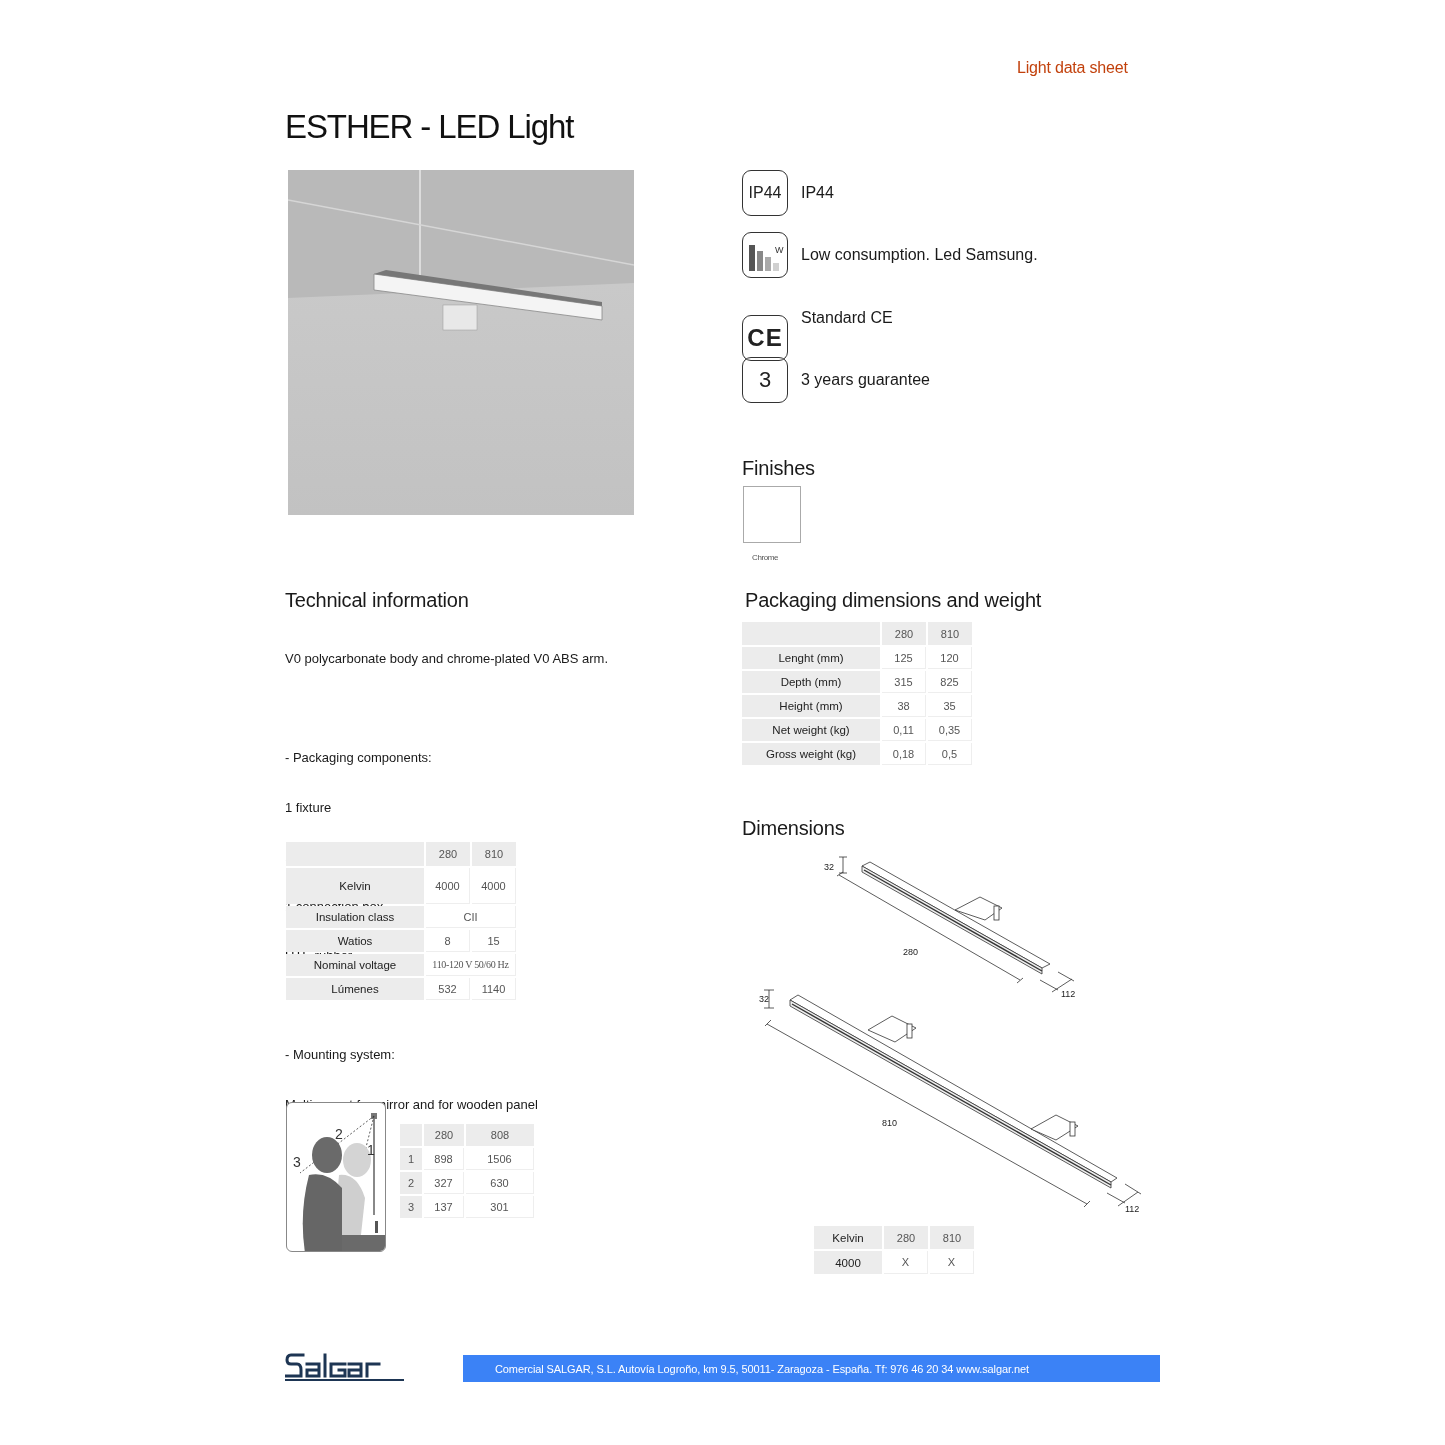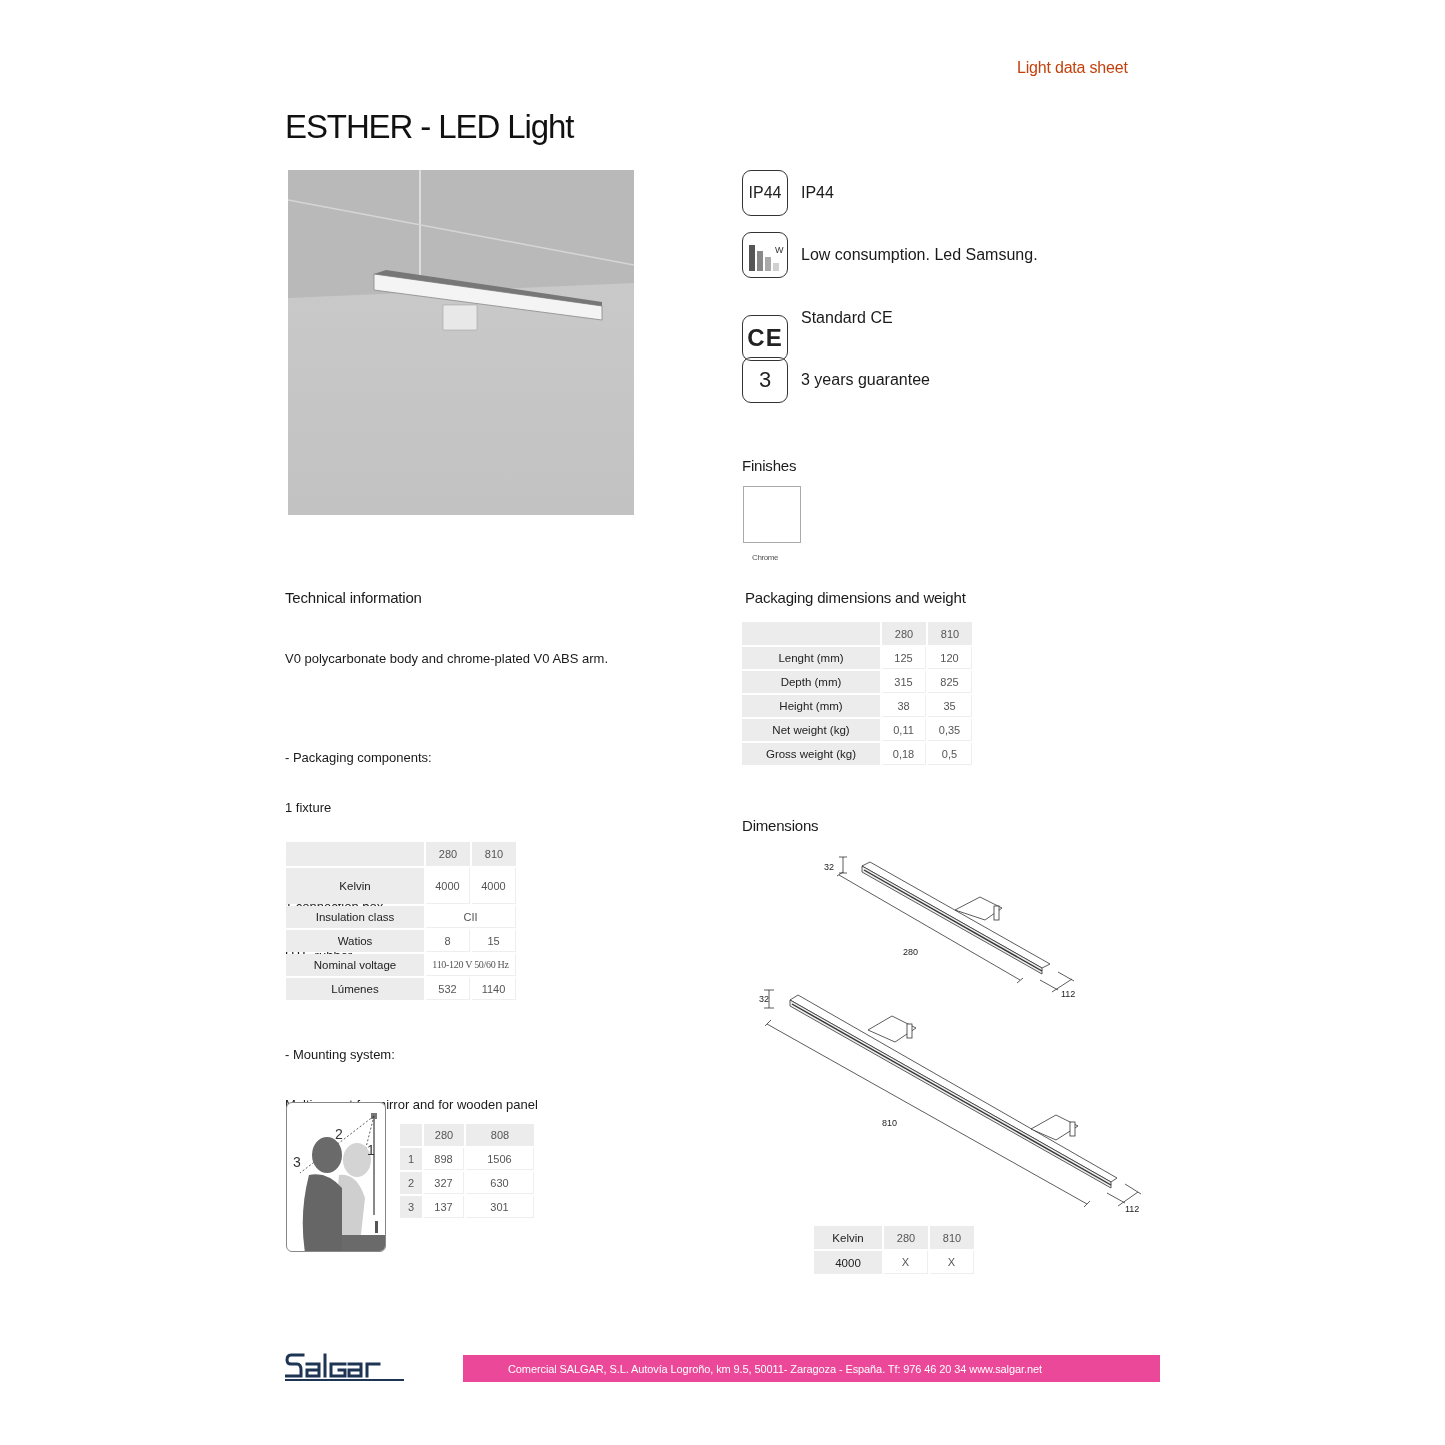--- a/index.html
+++ b/index.html
@@ -10,35 +10,35 @@
   .sheet-label { left: 1017px; top: 59px; font-size: 16px; color: #c2410c; letter-spacing: -0.2px; }
   .doc-title { left: 285px; top: 108px; font-size: 33px; color: #111; letter-spacing: -1.1px; }
 
   .hero { left: 288px; top: 170px; width: 346px; height: 345px; overflow: hidden;
           background: linear-gradient(180deg, #b8b8b8 0%, #c2c2c2 35%, #c6c6c6 36%, #cbcbcb 70%, #c4c4c4 100%); }
 
   .feature { left: 742px; width: 420px; height: 46px; display: flex; align-items: center; }
   .feature .ficon { width: 46px; height: 46px; border: 1.5px solid #333; border-radius: 9px; display: flex; align-items: center; justify-content: center; font-size: 16px; color: #222; flex: none; }
   .feature .flabel { margin-left: 13px; font-size: 16px; color: #1a1a1a; }
 
-  .section-h { font-size: 15px; color: #1a1a1a; letter-spacing: -0.2px; }
+  .section-h { font-size: 20px; color: #1a1a1a; letter-spacing: -0.2px; }
 
   .swatch { left: 743px; top: 486px; width: 58px; height: 57px; border: 1px solid #aaa; background: #fff; }
   .swatch-label { left: 752px; top: 553px; font-size: 8px; color: #555; letter-spacing: -0.4px; }
 
   .tech-text { left: 285px; top: 618px; font-size: 13px; line-height: 16.5px; color: #1a1a1a; white-space: pre; }
 
   table.spec { border-collapse: separate; border-spacing: 2px; font-size: 11px; color: #555; }
   table.spec td { text-align: center; vertical-align: middle; }
   table.spec td.lab { background: #ececec; color: #222; font-size: 11.5px; }
   table.spec td.hd { background: #ececec; }
   table.spec td.val { background: #fff; border-right: 1px solid #eee; border-bottom: 1px solid #eee; }
   table.spec td.blank { background: #ececec; }
 
-  .footer-bar { left: 463px; top: 1355px; width: 697px; height: 27px; background: #ec4899; color: #fff; font-size: 11px; display: flex; align-items: center; padding-left: 45px; letter-spacing: -0.1px; }
+  .footer-bar { left: 463px; top: 1355px; width: 697px; height: 27px; background: #3b82f6; color: #fff; font-size: 11px; display: flex; align-items: center; padding-left: 32px; letter-spacing: -0.1px; }
   .logo { left: 285px; top: 1352px; }
 </style>
 </head>
 <body>
 
 <div class="abs sheet-label">Light data sheet</div>
 <div class="abs doc-title">ESTHER - LED Light</div>
 
 <div class="abs hero">
   <svg width="346" height="345" viewBox="0 0 346 345">

